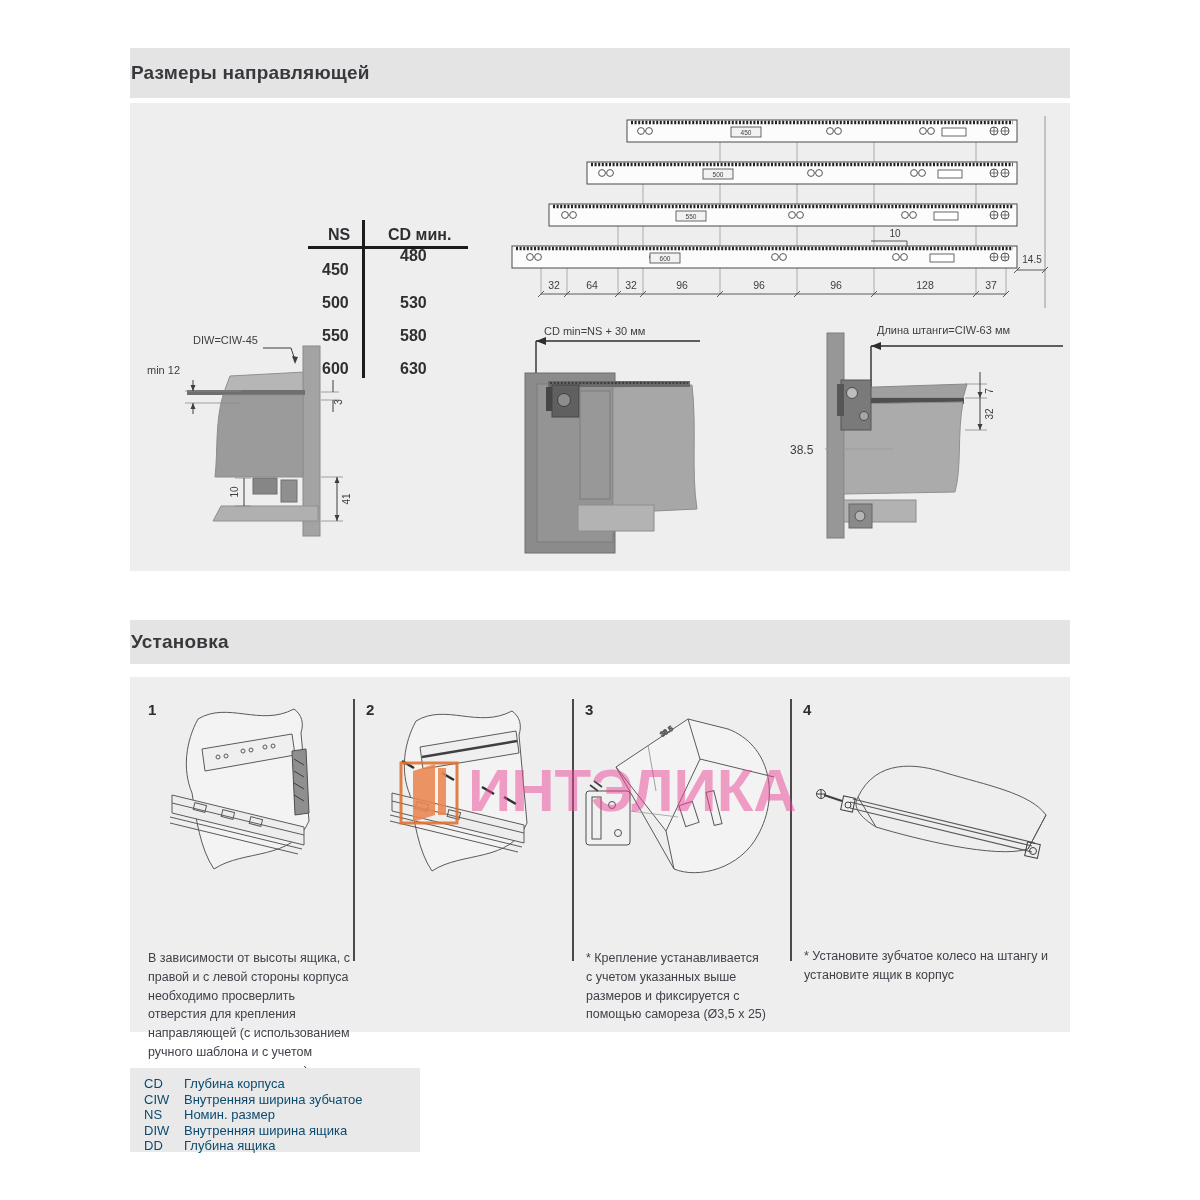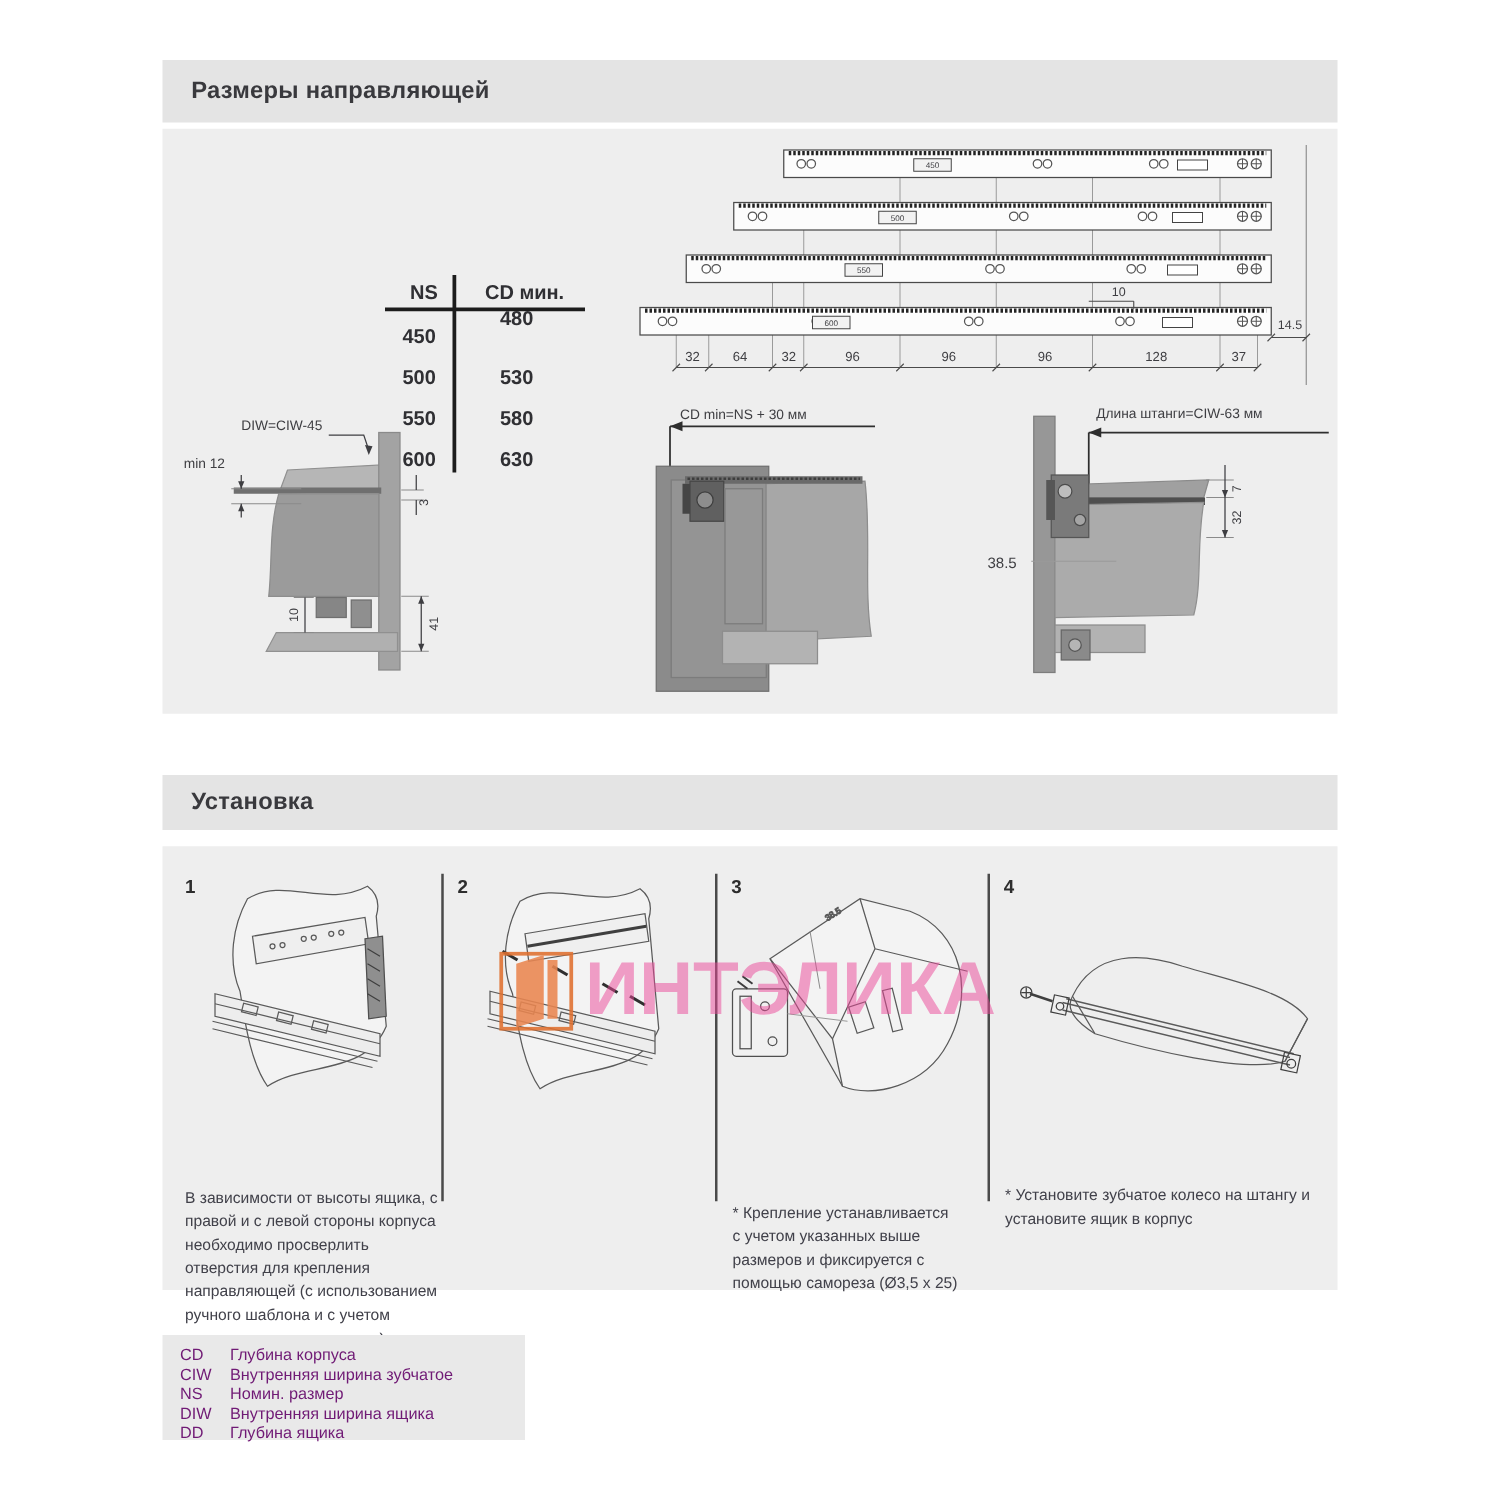--- a/index.html
+++ b/index.html
@@ -1,33 +1,33 @@
 <!DOCTYPE html>
 <html><head>
 <meta charset="utf-8">
 <style>
   html,body{margin:0;padding:0;}
   body{width:1200px;height:1200px;background:#ffffff;position:relative;overflow:hidden;
        font-family:"Liberation Sans","DejaVu Sans",sans-serif;color:#3a3a3a;}
   .abs{position:absolute;}
   .hdrbar{left:130px;width:940px;height:50px;background:#e4e4e4;display:flex;align-items:center;}
-  .hdrbar .t{font-size:19px;font-weight:600;color:#39393d;padding-left:23px;letter-spacing:.2px;}
+  .hdrbar .t{font-size:19px;font-weight:600;color:#39393d;padding-left:1px;letter-spacing:.2px;}
   .panel{left:130px;width:940px;background:#eeeeee;}
   
   .dimtable{left:168px;top:115px;width:220px;height:170px;}
   .dt-h{position:absolute;font-size:16px;font-weight:600;color:#2f2f33;}
   .dt-v{position:absolute;font-size:16px;font-weight:600;color:#2f2f33;}
   .dt-line{position:absolute;background:#1c1c1c;}
   
   .stepnum{position:absolute;font-size:15px;font-weight:700;color:#2d2d2d;}
   .caption{position:absolute;font-size:12.5px;line-height:1.5;color:#41414a;margin-top:32px;}
   .vdiv{position:absolute;width:2px;background:#4a4a4a;}
   
   .legend{left:130px;top:1068px;width:290px;height:84px;background:#e9e9e9;padding:8px 0 0 0;box-sizing:border-box;}
-  .lg-row{display:flex;font-size:13px;line-height:15.5px;color:#701a75;}
+  .lg-row{display:flex;font-size:13px;line-height:15.5px;color:#0c4a6e;}
   .lg-abbr{width:40px;padding-left:14px;flex:none;}
   
   .wm-text{left:468px;top:756px;font-size:60px;font-weight:700;color:#ec4899;opacity:.5;letter-spacing:0px;white-space:nowrap;}
   svg text{fill:#3e3e42;}
   svg .dimtxt{font-size:11px;}
   svg .sdim{font-size:10px;}
 </style>
 </head>
 <body>
 
@@ -318,21 +318,21 @@
     <rect x="48" y="98" width="12" height="14" transform="rotate(12 54 105)" stroke="#3f3f3f"></rect>
     <circle cx="54" cy="106" r="3" stroke="#3f3f3f"></circle>
     <path d="M30 96 L48 102" stroke="#3f3f3f" stroke-width="2"></path>
     <circle cx="27" cy="95" r="4.5" stroke="#3f3f3f"></circle>
     <path d="M23 95 H31 M27 91 V99" stroke="#3f3f3f"></path>
     <rect x="232" y="144" width="13" height="14" transform="rotate(12 238 151)" stroke="#3f3f3f"></rect>
     <circle cx="239" cy="152" r="3.5" stroke="#3f3f3f"></circle>
   </svg>
 
   <div class="caption" style="left:18px;top:240px;width:205px">В зависимости от высоты ящика, с правой и с левой стороны корпуса необходимо просверлить отверстия для крепления направляющей (с использованием ручного шаблона и с учетом указанных выше размеров)</div>
-  <div class="caption" style="left:456px;top:252px;width:180px">* Крепление устанавливается с учетом указанных выше размеров и фиксируется с помощью самореза (Ø3,5 x 25)</div>
+  <div class="caption" style="left:456px;top:240px;width:180px">* Крепление устанавливается с учетом указанных выше размеров и фиксируется с помощью самореза (Ø3,5 x 25)</div>
   <div class="caption" style="left:674px;top:238px;width:245px">* Установите зубчатое колесо на штангу и установите ящик в корпус</div>
 </div>
 
 <svg class="abs" style="left:398px;top:760px" width="62" height="66" viewBox="0 0 62 66" opacity="0.88">
   <rect x="3" y="3" width="56" height="60" fill="none" stroke="#e0702f" stroke-width="3"></rect>
   <polygon points="15,11 37,4 37,55 15,62" fill="#ea8650"></polygon>
   <rect x="40" y="8" width="8" height="47" fill="#ea8650"></rect>
 </svg>
 <div class="abs wm-text">ИНТЭЛИКА</div>
 

